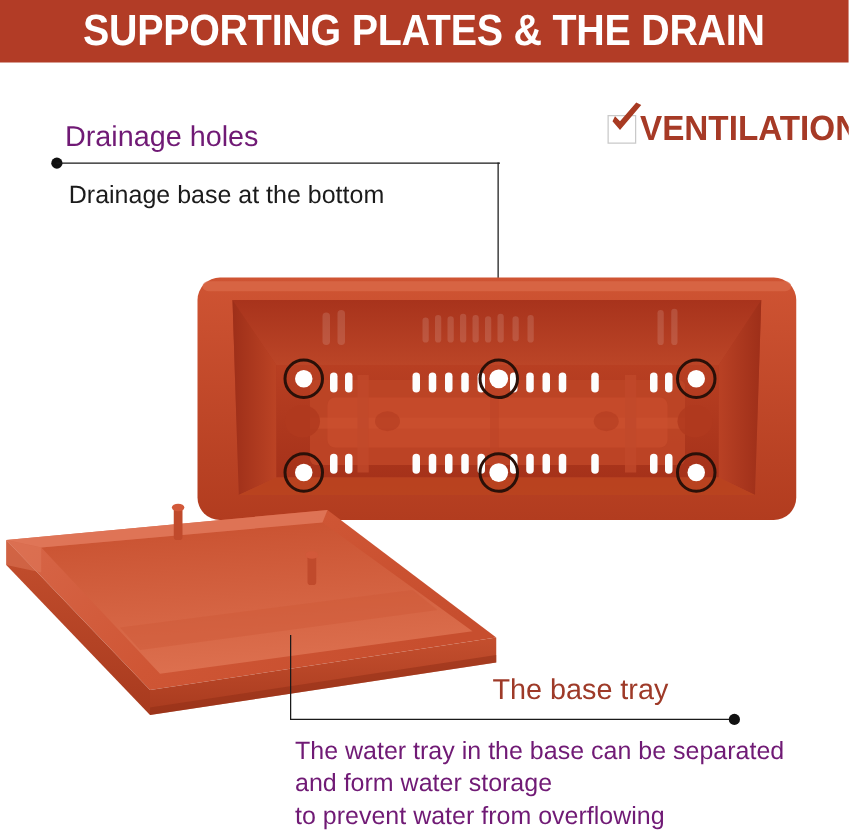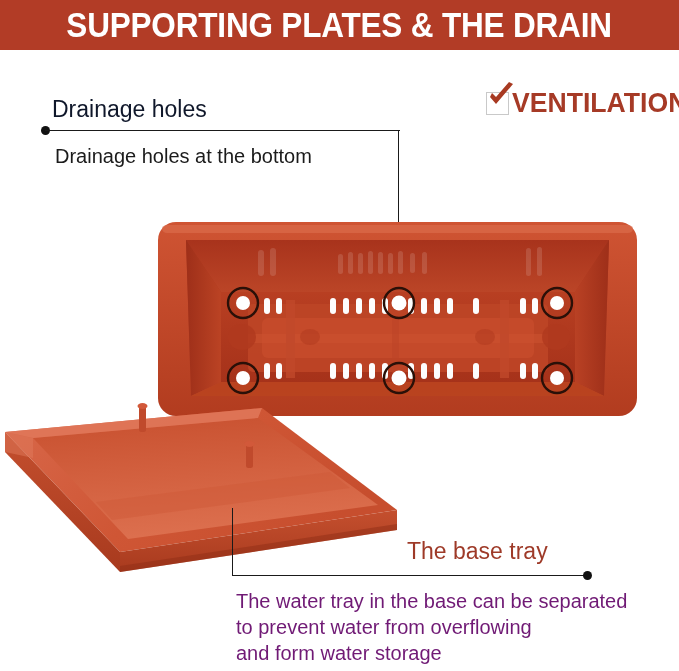--- a/index.html
+++ b/index.html
@@ -78,21 +78,21 @@
     transform: scaleX(0.95);
     transform-origin: left center;
   }
 
   
   .callout-top-title {
     position: absolute;
     left: 52px;
     top: 96px;
     font-size: 23px;
-    color: #0f172a;
+    color: #701a75;
     white-space: nowrap;
   }
   .callout-top-body {
     position: absolute;
     left: 55px;
     top: 143px;
     font-size: 20px;
     line-height: 26px;
     color: #1b1b1b;
     white-space: nowrap;
@@ -126,21 +126,20 @@
   }
 
   
   .callout-bot-title {
     position: absolute;
     left: 394px;
     top: 538px;
     font-size: 23px;
     color: #9e3a28;
     white-space: nowrap;
-    margin-left: 13px;
   }
   .callout-bot-body {
     position: absolute;
     left: 236px;
     top: 588px;
     font-size: 20px;
     line-height: 26px;
     color: #701a75;
     white-space: nowrap;
   }
@@ -199,21 +198,21 @@
   </div>
 
 
 </div>
 
 <div class="callout-top-title">Drainage holes</div>
 <div class="lead-top-dot"></div>
 <div class="lead-top-h"></div>
 <div class="lead-top-v"></div>
 <div class="callout-top-body">
-  <div>Drainage holes at the bottom</div>
+  <div>Drainage base at the bottom</div>
 </div>
 
 <div class="photo">
 <svg width="679" height="380" viewBox="0 0 679 380">
   <defs>
     <linearGradient id="rimTop" x1="0" y1="0" x2="0" y2="1">
       <stop offset="0%" stop-color="#d65troke"></stop>
       <stop offset="0%" stop-color="#d45f42"></stop>
       <stop offset="100%" stop-color="#b8401f"></stop>
     </linearGradient>
@@ -392,15 +391,15 @@
   </g>
 </svg>
 </div>
 
 <div class="lead-bot-v"></div>
 <div class="lead-bot-h"></div>
 <div class="lead-bot-dot"></div>
 <div class="callout-bot-title">The base tray</div>
 <div class="callout-bot-body">
   <div>The water tray in the base can be separated</div>
+  <div>and form water storage</div>
   <div>to prevent water from overflowing</div>
-  <div>and form water storage</div>
 </div>
 
 </body></html>

